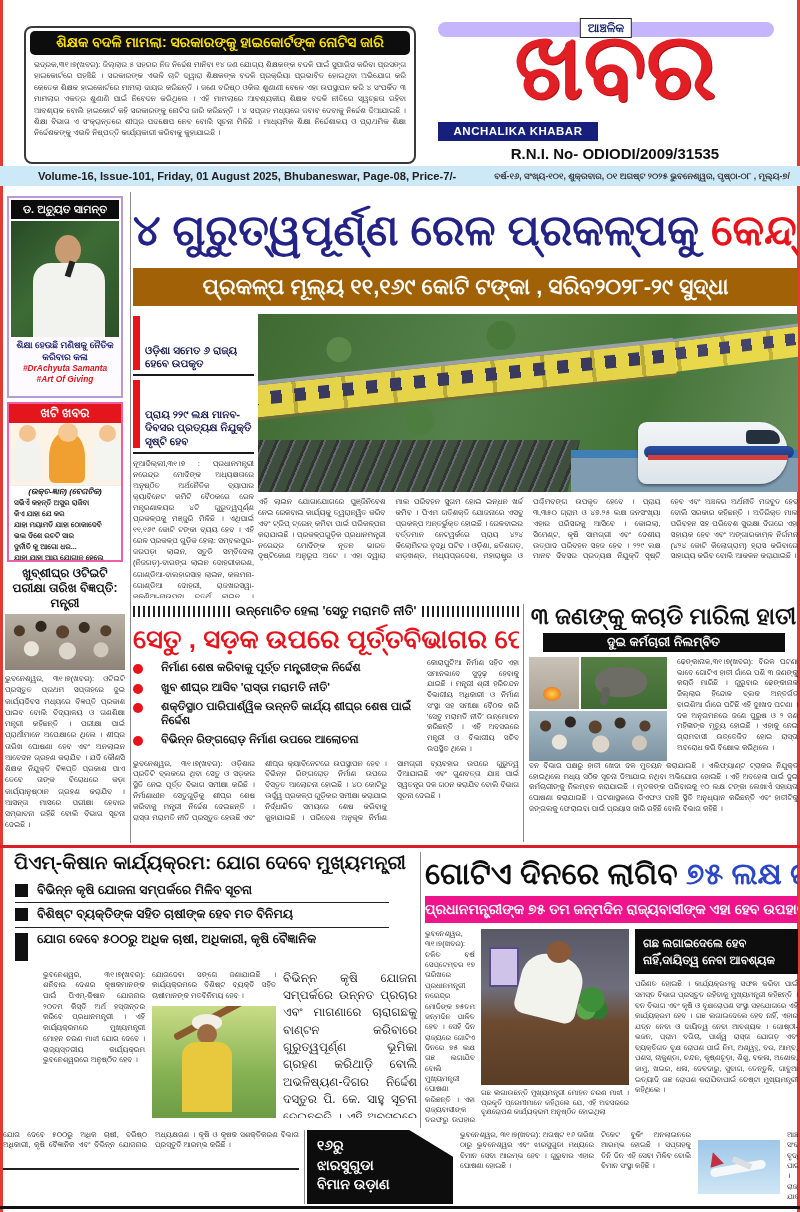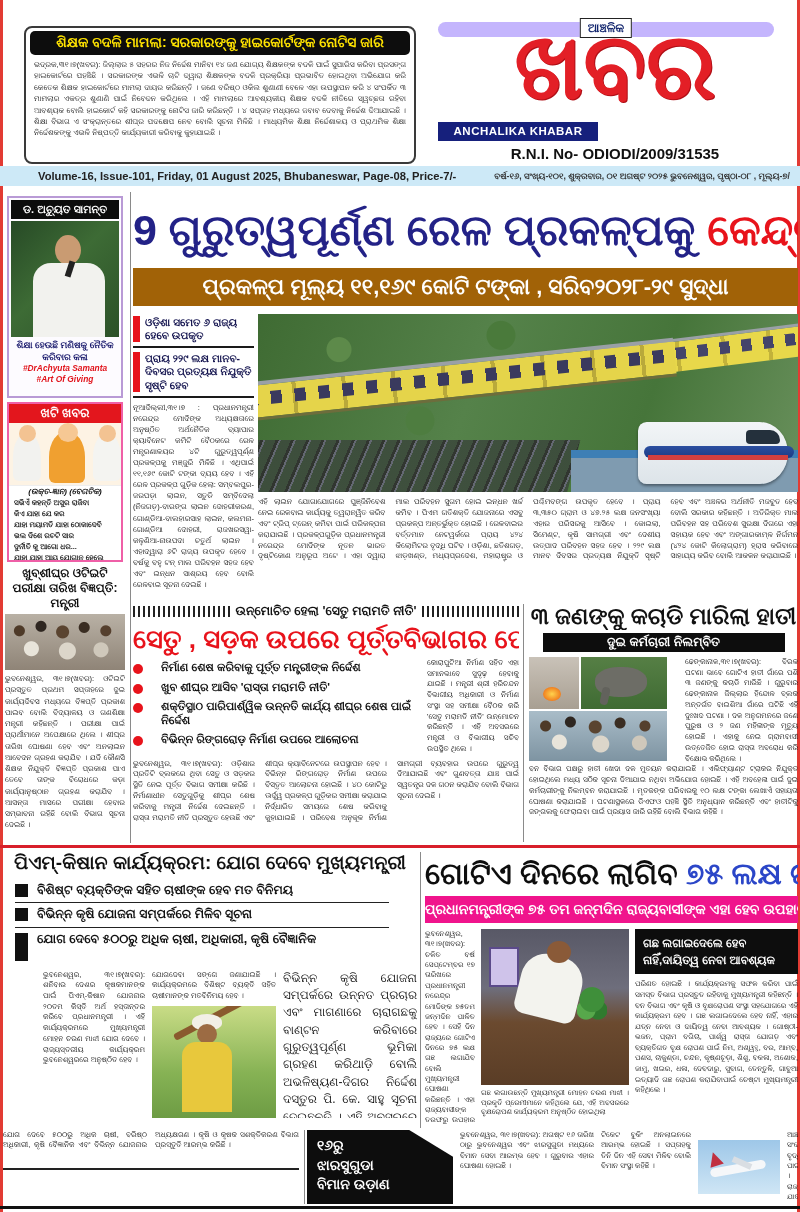--- a/index.html
+++ b/index.html
@@ -92,21 +92,21 @@
   .lead-hl{position:absolute;left:133px;top:194px;width:665px;height:72px;text-align:center;
       font-weight:bold;font-size:43px;white-space:nowrap;overflow:hidden;line-height:72px;}
   .hl-blue{color:#232287;} .hl-red{color:#e8131b;}
   .lead-sub{position:absolute;left:133px;top:268px;width:665px;height:38px;background:#a16207;
       color:#fff;font-weight:bold;font-size:22px;text-align:center;line-height:38px;
       white-space:nowrap;overflow:hidden;}
 
   .ls-left{position:absolute;left:133px;top:312px;width:121px;height:286px;overflow:hidden;}
   .point{display:flex;gap:5px;padding:4px 0;border-bottom:2px solid #1a1a1a;}
   .point-bar{width:7px;background:#e8131b;flex:none;align-self:stretch;}
-  .point-text{font-size:10.5px;font-weight:bold;color:#14144f;line-height:1.25;}
+  .point-text{font-size:10.5px;font-weight:bold;color:#14144f;line-height:1.25;margin-top:28px;}
   .ls-lead{font-size:7.5px;line-height:1.48;text-align:justify;padding-top:4px;}
 
   .ls-photo{position:absolute;left:258px;top:314px;width:540px;height:178px;overflow:hidden;
       background:
        radial-gradient(circle at 15% 20%,#5d8a4a 12px,transparent 13px),
        radial-gradient(circle at 45% 12%,#4a7a3b 14px,transparent 15px),
        radial-gradient(circle at 75% 22%,#558148 12px,transparent 13px),
        radial-gradient(circle at 30% 60%,#4e7d40 14px,transparent 15px),
        linear-gradient(110deg,#3f6b33,#55824a 40%,#46753a 70%,#69905c);}
   .train-yellow{position:absolute;left:-12px;top:46px;width:430px;height:32px;transform:rotate(-6deg);
@@ -149,21 +149,21 @@
   .sb-text{font-size:11.3px;font-weight:bold;color:#111;line-height:1.2;}
   .setu-side{flex:1;font-size:7.4px;line-height:1.45;text-align:justify;padding-left:6px;overflow:hidden;}
   .setu-body{column-count:3;column-gap:10px;font-size:7.5px;line-height:1.45;text-align:justify;
       margin-top:4px;height:92px;overflow:hidden;}
 
   
   .ele{position:absolute;left:529px;top:603px;width:269px;height:240px;overflow:hidden;}
   .ele-hl{font-size:23px;font-weight:bold;text-align:center;white-space:nowrap;overflow:hidden;}
   .ele-sub{background:#0d0d0d;color:#fff;font-weight:bold;font-size:12.5px;text-align:center;
       width:242px;margin:3px auto 0;padding:2px 0;white-space:nowrap;overflow:hidden;}
-  .ele-mid{display:flex;gap:18px;margin-top:5px;}
+  .ele-mid{display:flex;gap:10px;margin-top:5px;}
   .ele-photos{width:138px;flex:none;}
   .ep-top{display:flex;gap:2px;}
   .ep-crowd1{width:50px;height:52px;position:relative;overflow:hidden;background:linear-gradient(#c9c2b8,#a89f92);}
   .ep-fire{position:absolute;left:14px;bottom:8px;width:18px;height:14px;border-radius:50%;
       background:radial-gradient(#ffd34d,#f07f1f 70%,transparent);}
   .ep-elephant{flex:1;height:52px;position:relative;overflow:hidden;background:linear-gradient(#567f45,#3f6b33);}
   .ep-body{position:absolute;left:14px;top:10px;width:52px;height:30px;border-radius:45%;background:#6d6d66;}
   .ep-trunk{position:absolute;left:20px;top:30px;width:8px;height:18px;border-radius:4px;background:#62625c;transform:rotate(12deg);}
   .ep-crowd2{height:50px;margin-top:2px;position:relative;overflow:hidden;background:linear-gradient(#a9bcc8,#7e94a2);}
   .ele-lead{flex:1;font-size:7.4px;line-height:1.45;text-align:justify;overflow:hidden;}
@@ -304,21 +304,21 @@
 
   <div class="otet">
     <div class="otet-head">ଖୁବ୍‌ଶୀଘ୍ର ଓଟିଇଟି ପରୀକ୍ଷା ତାରିଖ ବିଜ୍ଞପ୍ତି: ମନ୍ତ୍ରୀ</div>
     <div class="otet-photo">
       <div class="crowd-dots"></div>
     </div>
     <div class="otet-body">ଭୁବନେଶ୍ୱର, ୩୧।୭(ଖବର): ଓଟିଇଟି ପ୍ରସ୍ତୁତ ପ୍ରଥମ ସପ୍ତାହରେ ଦୁଇ କାର୍ଯ୍ୟଦିବସ ମଧ୍ୟରେ ବିଜ୍ଞପ୍ତି ପ୍ରକାଶ ପାଇବ ବୋଲି ବିଦ୍ୟାଳୟ ଓ ଗଣଶିକ୍ଷା ମନ୍ତ୍ରୀ କହିଛନ୍ତି । ପରୀକ୍ଷା ପାଇଁ ପ୍ରାର୍ଥୀମାନେ ଅପେକ୍ଷାରେ ଥିଲେ । ଶୀଘ୍ର ତାରିଖ ଘୋଷଣା ହେବ ଏବଂ ଅନଲାଇନ ଆବେଦନ ଗ୍ରହଣ କରାଯିବ । ଯଦି କୌଣସି ଶିକ୍ଷକ ନିଯୁକ୍ତି ବିଜ୍ଞପ୍ତି ପ୍ରକାଶ ପାଏ ତେବେ ତାଙ୍କ ବିରୋଧରେ କଡ଼ା କାର୍ଯ୍ୟାନୁଷ୍ଠାନ ଗ୍ରହଣ କରାଯିବ । ଆସନ୍ତା ମାସରେ ପରୀକ୍ଷା ହେବାର ସମ୍ଭାବନା ରହିଛି ବୋଲି ବିଭାଗ ସୂଚନା ଦେଇଛି ।</div>
   </div>
 
   <div class="lead-hl">
-    <span class="hl-blue">9 ଗୁରୁତ୍ୱପୂର୍ଣ୍ଣ ରେଳ ପ୍ରକଳ୍ପକୁ </span><span class="hl-red">କେନ୍ଦ୍ର ମଞ୍ଜୁରି</span>
+    <span class="hl-blue">୪ ଗୁରୁତ୍ୱପୂର୍ଣ୍ଣ ରେଳ ପ୍ରକଳ୍ପକୁ </span><span class="hl-red">କେନ୍ଦ୍ର ମଞ୍ଜୁରି</span>
   </div>
   <div class="lead-sub">ପ୍ରକଳ୍ପ ମୂଲ୍ୟ ୧୧,୧୬୯ କୋଟି ଟଙ୍କା , ସରିବ୨୦୨୮-୨୯ ସୁଦ୍ଧା</div>
 
   <div class="ls-left">
     <div class="point">
       <div class="point-bar"></div>
       <div class="point-text">ଓଡ଼ିଶା ସମେତ ୬ ରାଜ୍ୟ ହେବେ ଉପକୃତ</div>
     </div>
     <div class="point">
       <div class="point-bar"></div>
@@ -392,25 +392,25 @@
     <div class="ele-body">ବନ ବିଭାଗ ପକ୍ଷରୁ ହାତୀ ଖେଦା ଦଳ ମୁତୟନ କରାଯାଇଛି । ଏଲିଫ୍ୟାଣ୍ଟ ଟ୍ରାକର ନିଯୁକ୍ତ ହୋଇଥିଲେ ମଧ୍ୟ ସଠିକ ସୂଚନା ଦିଆଯାଇ ନଥିବା ଅଭିଯୋଗ ହୋଇଛି । ଏହି ଅବହେଳା ପାଇଁ ଦୁଇ କର୍ମଚାରୀଙ୍କୁ ନିଲମ୍ବନ କରାଯାଇଛି । ମୃତକଙ୍କ ପରିବାରକୁ ୧୦ ଲକ୍ଷ ଟଙ୍କା ଲେଖାଏଁ ସହାୟତା ଘୋଷଣା କରାଯାଇଛି । ଘଟଣାସ୍ଥଳରେ ଡିଏଫଓ ପହଞ୍ଚି ସ୍ଥିତି ଅନୁଧ୍ୟାନ କରିଛନ୍ତି ଏବଂ ହାତୀଟିକୁ ଜଙ୍ଗଲକୁ ଫେରାଇବା ପାଇଁ ପ୍ରୟାସ ଜାରି ରହିଛି ବୋଲି ବିଭାଗ କହିଛି ।</div>
   </div>
 
   <div class="red-rule"></div>
 
   <div class="pmk">
     <div class="pmk-hl">ପିଏମ୍-କିଷାନ କାର୍ଯ୍ୟକ୍ରମ: ଯୋଗ ଦେବେ ମୁଖ୍ୟମନ୍ତ୍ରୀ</div>
     <div class="pmk-bullets">
       <div class="pmk-b">
         <div class="pmk-sq"></div>
-        <div class="pmk-b-text">ବିଶିଷ୍ଟ ବ୍ୟକ୍ତିଙ୍କ ସହିତ ଚାଷୀଙ୍କ ହେବ ମତ ବିନିମୟ</div>
+        <div class="pmk-b-text">ବିଭିନ୍ନ କୃଷି ଯୋଜନା ସମ୍ପର୍କରେ ମିଳିବ ସୂଚନା</div>
       </div>
       <div class="pmk-b">
         <div class="pmk-sq"></div>
-        <div class="pmk-b-text">ବିଭିନ୍ନ କୃଷି ଯୋଜନା ସମ୍ପର୍କରେ ମିଳିବ ସୂଚନା</div>
+        <div class="pmk-b-text">ବିଶିଷ୍ଟ ବ୍ୟକ୍ତିଙ୍କ ସହିତ ଚାଷୀଙ୍କ ହେବ ମତ ବିନିମୟ</div>
       </div>
       <div class="pmk-b tall last">
         <div class="pmk-sq"></div>
         <div class="pmk-b-text">ଯୋଗ ଦେବେ ୫୦୦ରୁ ଅଧିକ ଚାଷୀ, ଅଧିକାରୀ, କୃଷି ବୈଜ୍ଞାନିକ</div>
       </div>
     </div>
     <div class="pmk-cols">
       <div class="pmk-c1">ଭୁବନେଶ୍ୱର, ୩୧।୭(ଖବର): ଶନିବାର ଦେଶର କୃଷକମାନଙ୍କ ପାଇଁ ପିଏମ୍-କିଷାନ ଯୋଜନାର ୨୦ତମ କିସ୍ତି ଅର୍ଥ ହସ୍ତାନ୍ତର କରିବେ ପ୍ରଧାନମନ୍ତ୍ରୀ । ଏହି କାର୍ଯ୍ୟକ୍ରମରେ ମୁଖ୍ୟମନ୍ତ୍ରୀ ମୋହନ ଚରଣ ମାଝୀ ଯୋଗ ଦେବେ । ରାଜ୍ୟସ୍ତରୀୟ କାର୍ଯ୍ୟକ୍ରମ ଭୁବନେଶ୍ୱରରେ ଅନୁଷ୍ଠିତ ହେବ ।</div>
       <div class="pmk-c2">
         <div class="pmk-c2-top">ଯୋଗଦେବା ସଙ୍ଗେ ଜଣାଯାଇଛି । କାର୍ଯ୍ୟକ୍ରମରେ ବିଶିଷ୍ଟ ବ୍ୟକ୍ତି ସହିତ ଚାଷୀମାନଙ୍କ ମତବିନିମୟ ହେବ ।</div>

